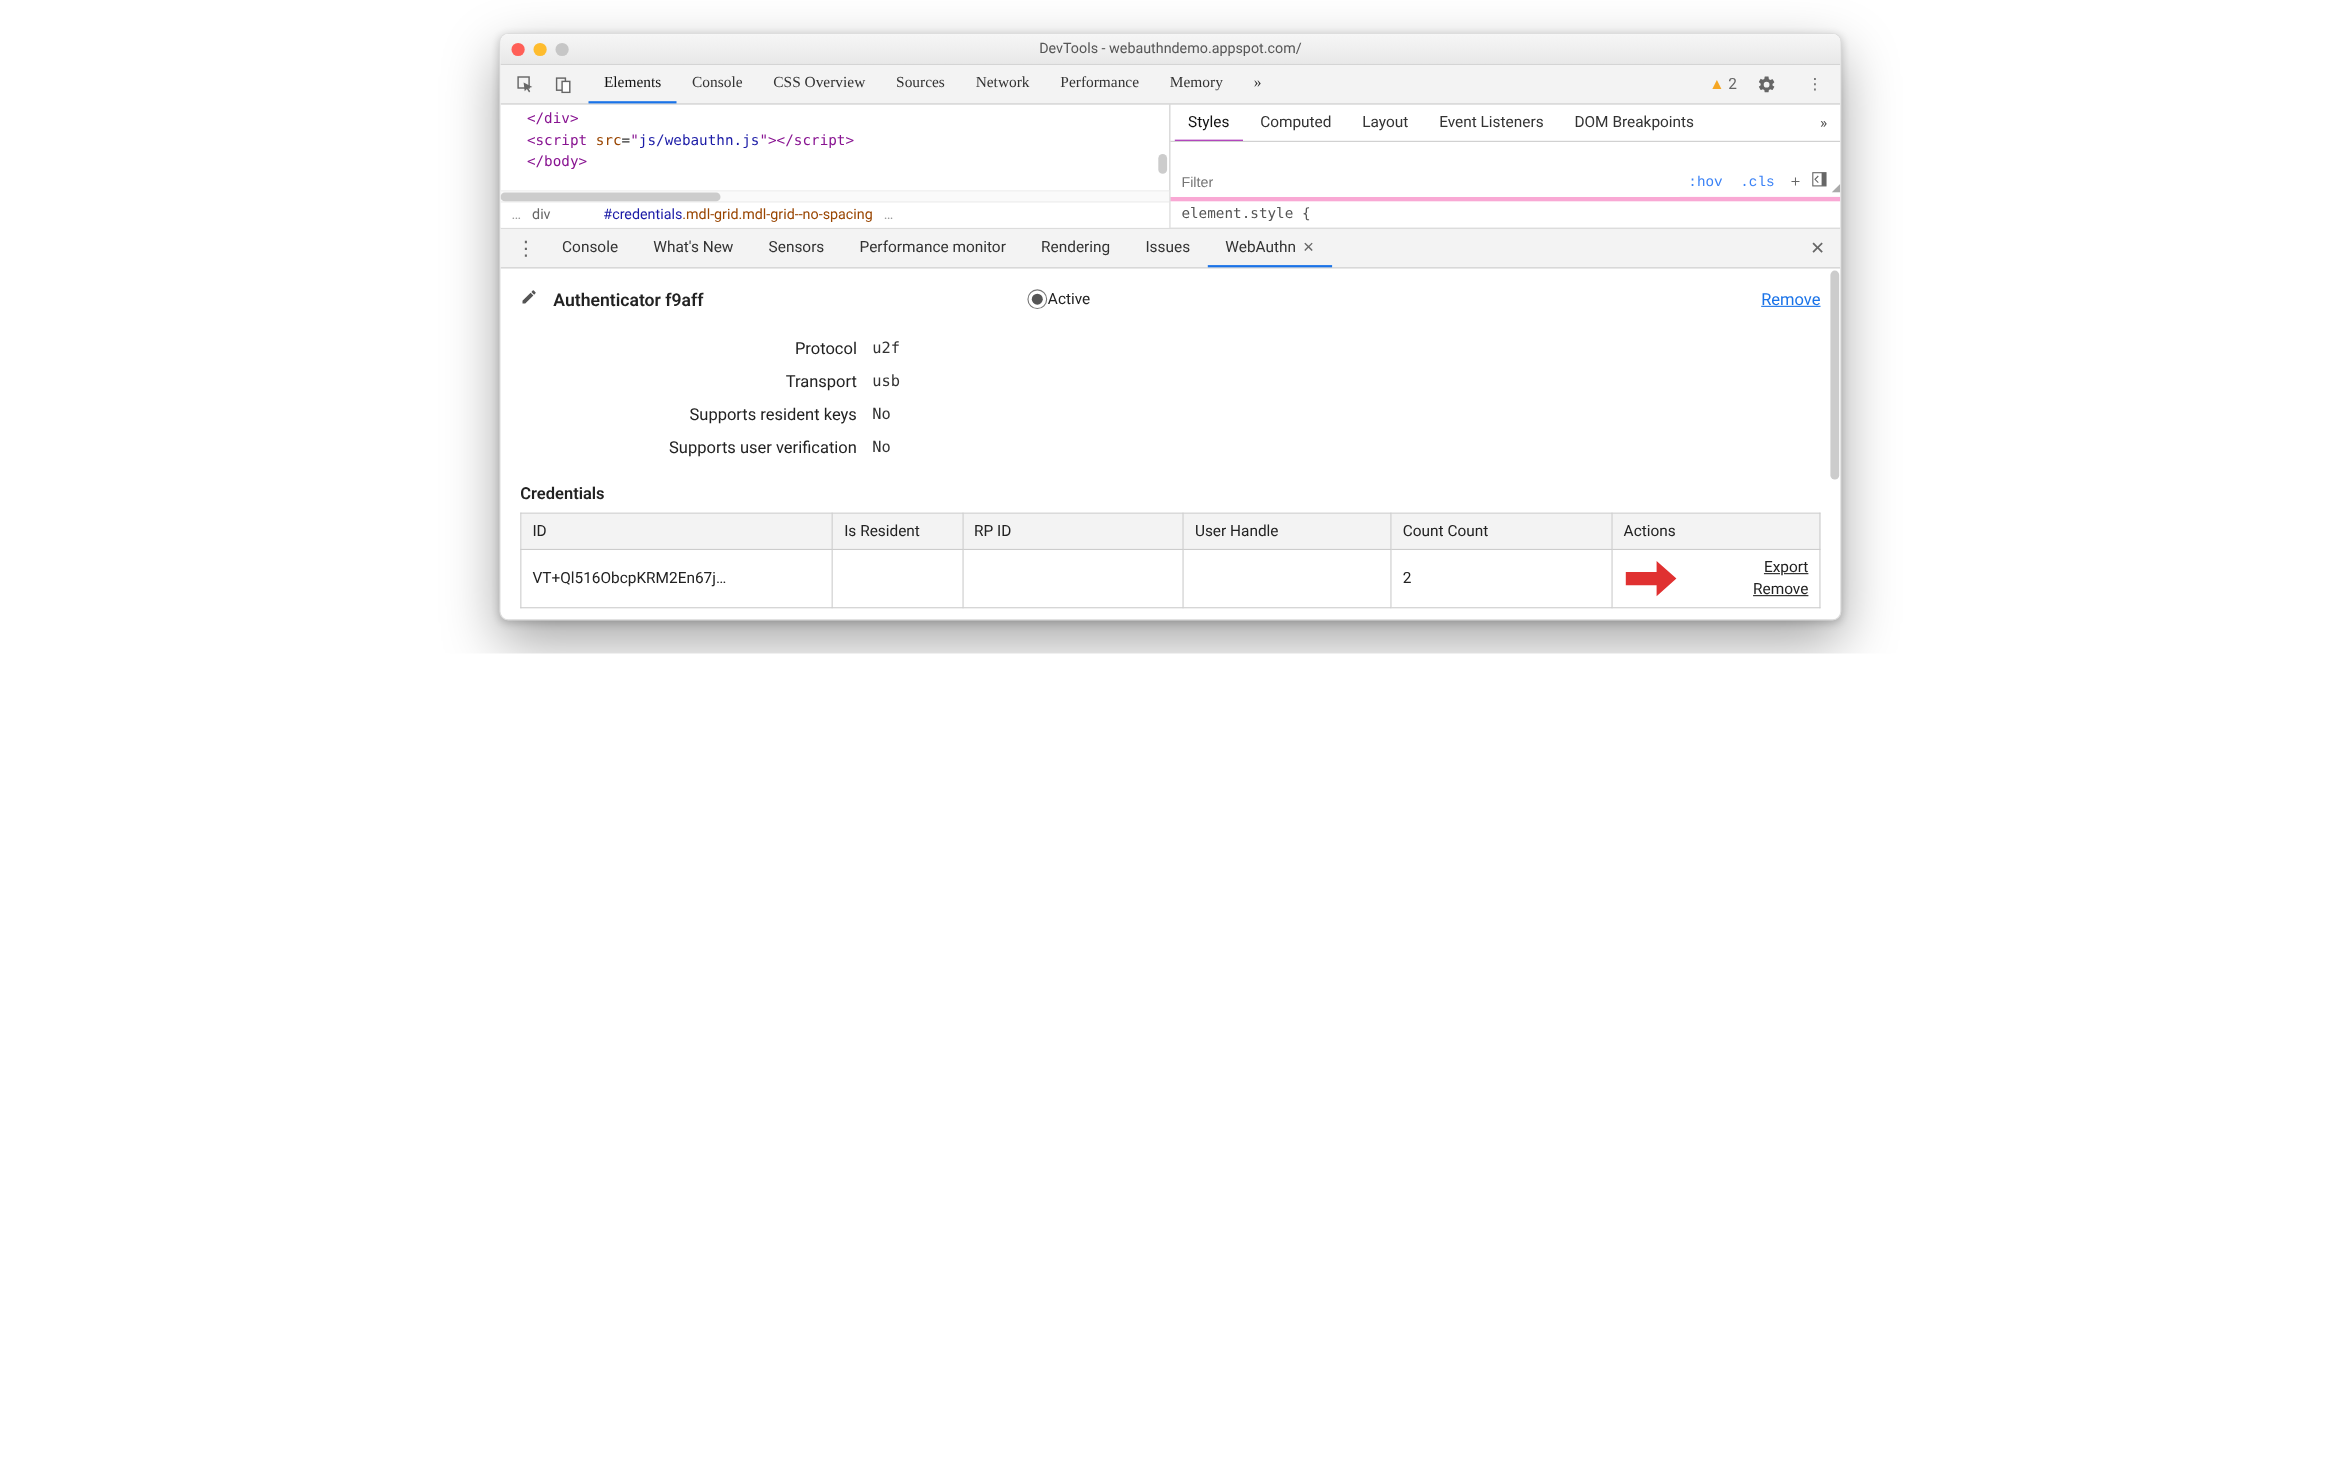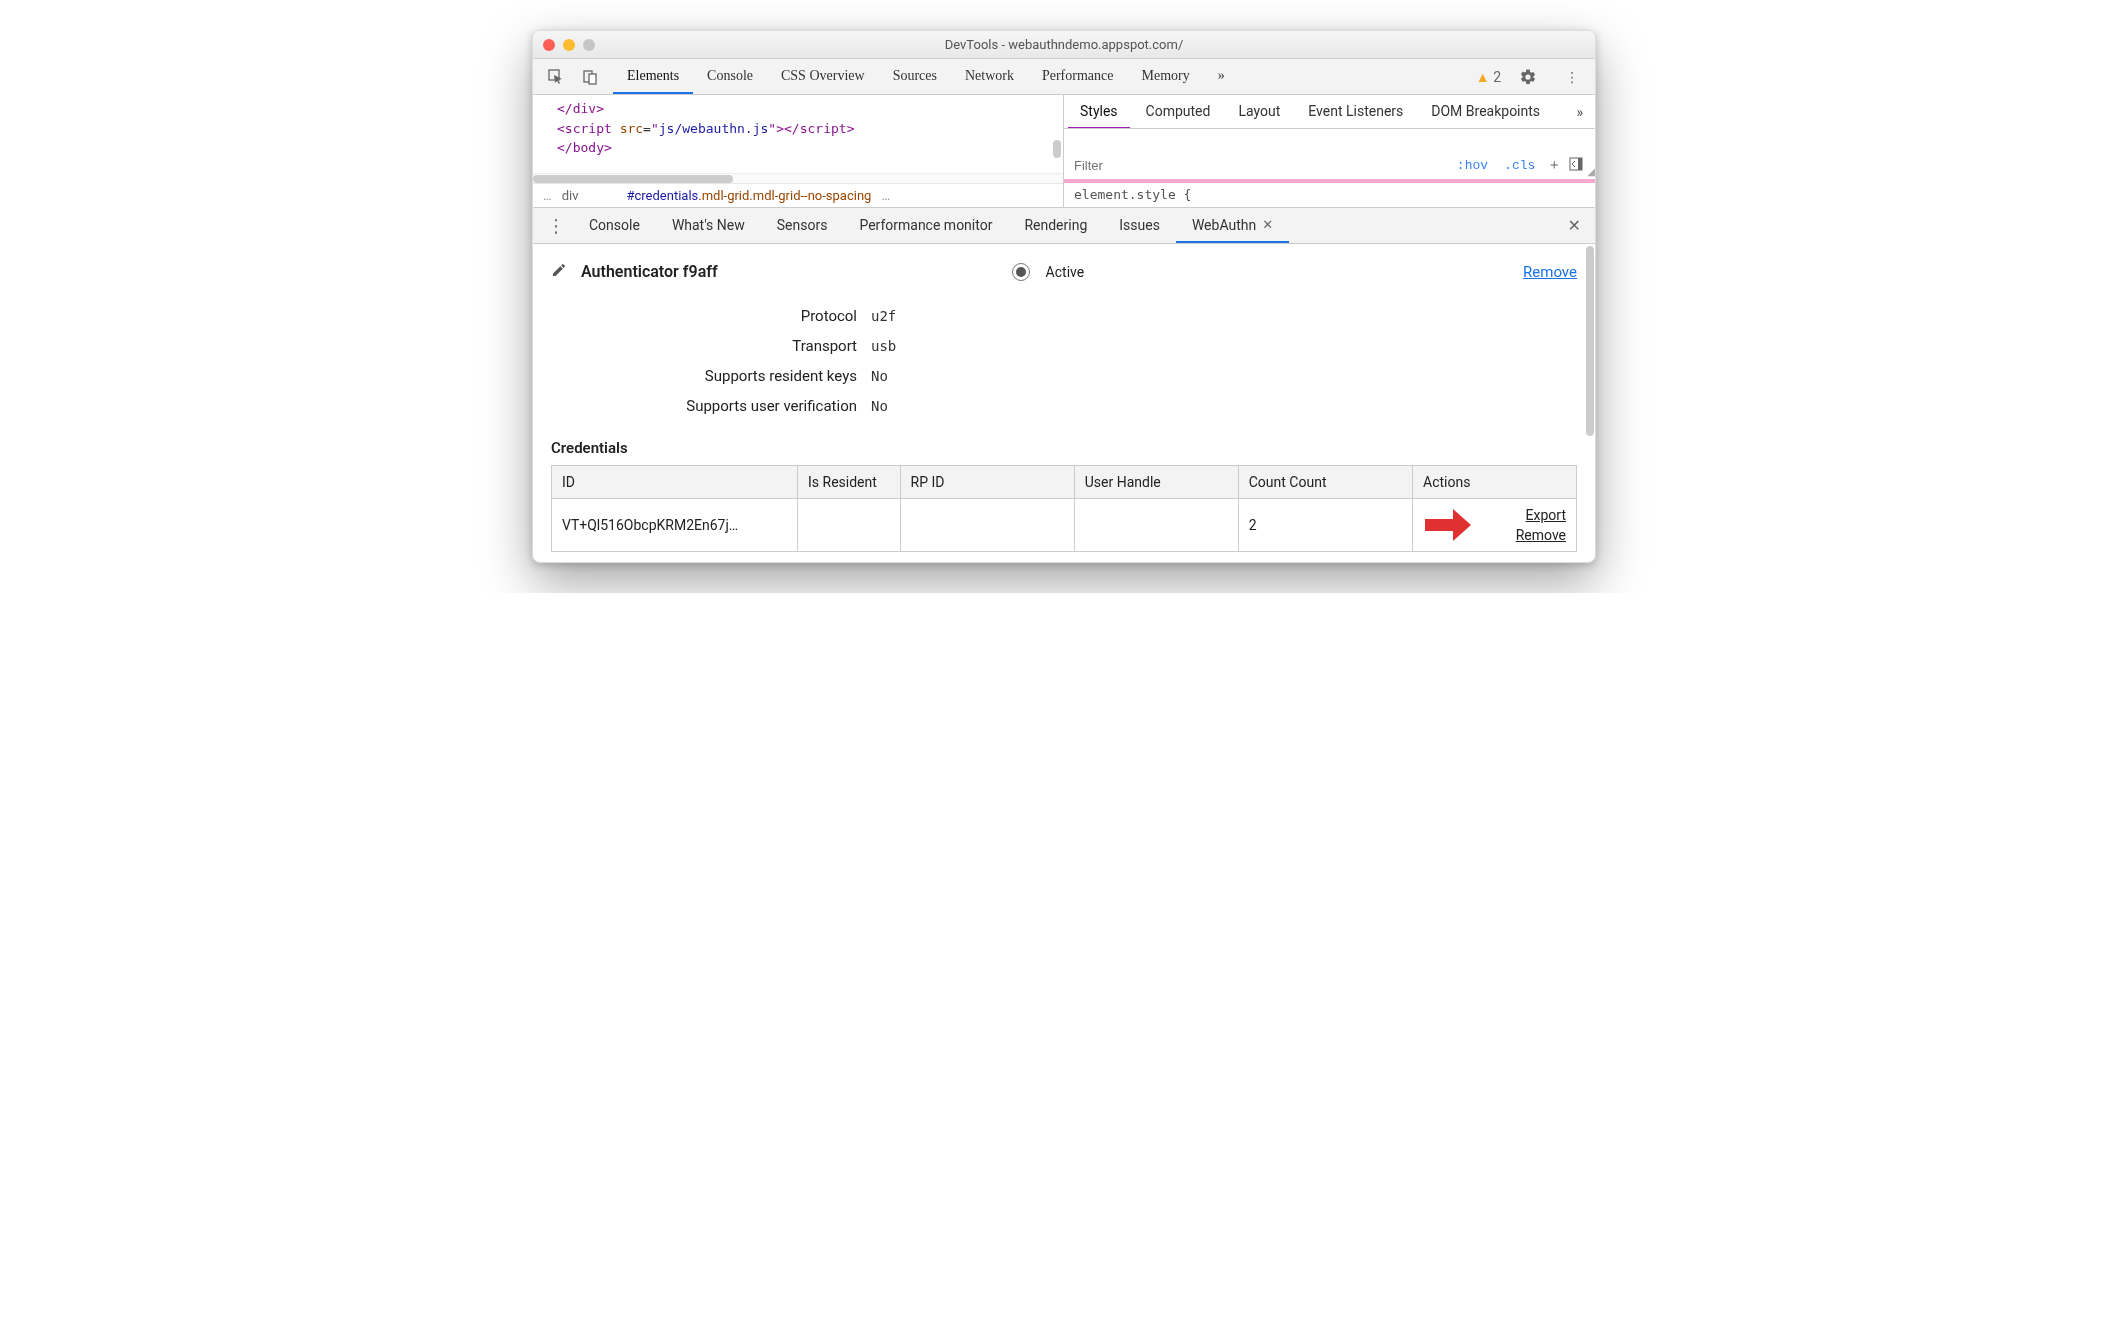--- a/index.html
+++ b/index.html
@@ -7,21 +7,21 @@
     font-family: -apple-system, BlinkMacSystemFont, "Segoe UI", Roboto, sans-serif;
     background: #fff;
     font-size: 14px;
     color: #222;
     display: flex;
     justify-content: center;
     align-items: flex-start;
     padding: 30px;
   }
   .window {
-    width: 1064px;
+    width: 1220px;
     border-radius: 8px;
     box-shadow: 0 20px 50px rgba(0,0,0,.35), 0 2px 8px rgba(0,0,0,.2);
     overflow: hidden;
     background: #fff;
     border: 1px solid #ddd;
   }
   .titlebar {
     height: 28px;
     background: linear-gradient(#f6f6f6,#e8e8e8);
     border-bottom: 1px solid #d0d0d0;
@@ -88,21 +88,21 @@
   .dtab{ padding:0 16px; font-size:14px; color:#333; display:flex; align-items:center; height:100%; border-bottom:2px solid transparent; cursor:pointer;}
   .dtab.active{ border-bottom:2px solid #1a73e8;}
   .dtab .x{ margin-left:6px; font-size:13px; color:#666;}
   .drawer-close{ margin-left:auto; font-size:16px; color:#666; padding:0 8px; cursor:pointer;}
   .kebab{ font-size:18px; color:#666; padding:0 8px; cursor:pointer;}
   
   .panel{ padding:18px 18px 10px; position:relative;}
   .auth-header{ display:flex; align-items:center; gap:14px;}
   .pencil{ color:#555;}
   .auth-name{ font-weight:600; font-size:16px;}
-  .radio-wrap{ margin-left:280px; display:flex; align-items:center; gap:16px;}
+  .radio-wrap{ margin-left:280px; display:flex; align-items:center; gap:1px;}
   .radio{ width:18px; height:18px; border:1px solid #777; border-radius:50%; display:flex; align-items:center; justify-content:center;}
   .radio.checked::after{ content:""; width:10px; height:10px; border-radius:50%; background:#555;}
   .remove-link{ margin-left:auto; color:#1a73e8; text-decoration:underline; cursor:pointer; font-size:15px;}
   
   .props{ margin:20px 0 10px;}
   .prow{ display:flex; align-items:center; padding:6px 0;}
   .prow .lbl{ width:320px; text-align:right; padding-right:14px; font-size:15px; color:#222;}
   .prow .val{ font-family:Menlo,monospace; font-size:14px; color:#333;}
   
   .cred-title{ font-weight:600; font-size:15px; margin:18px 0 8px;}

